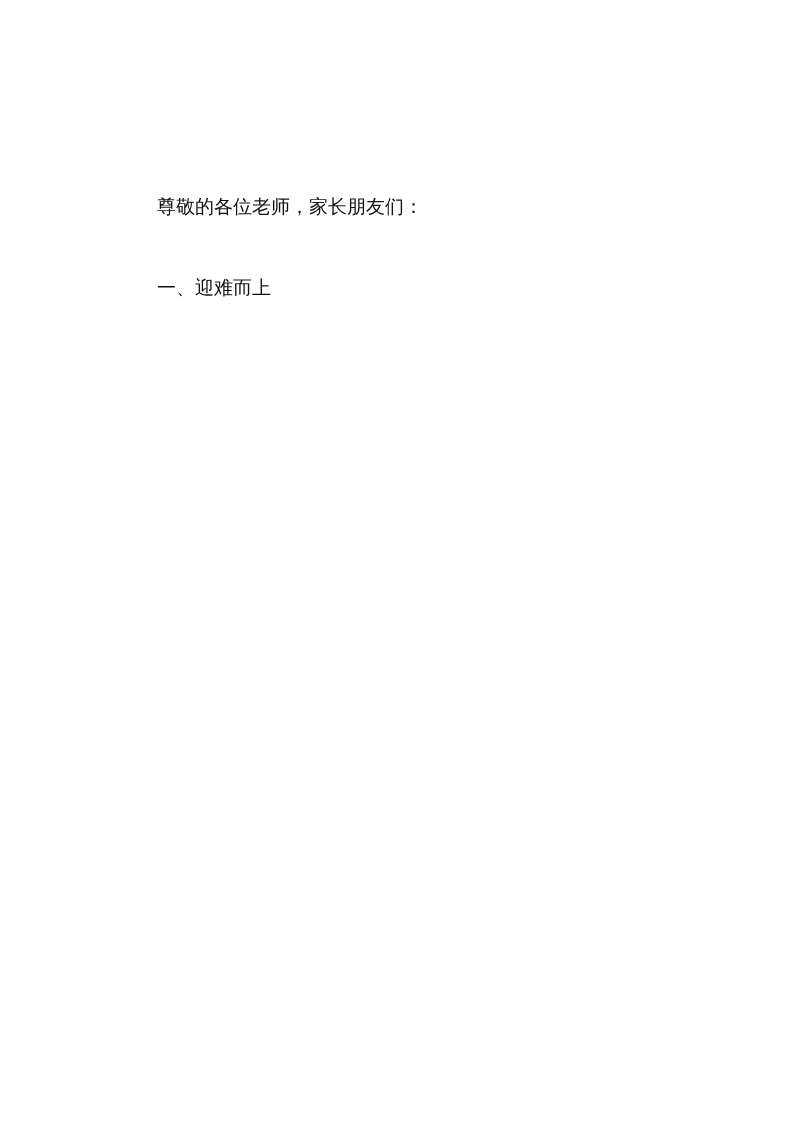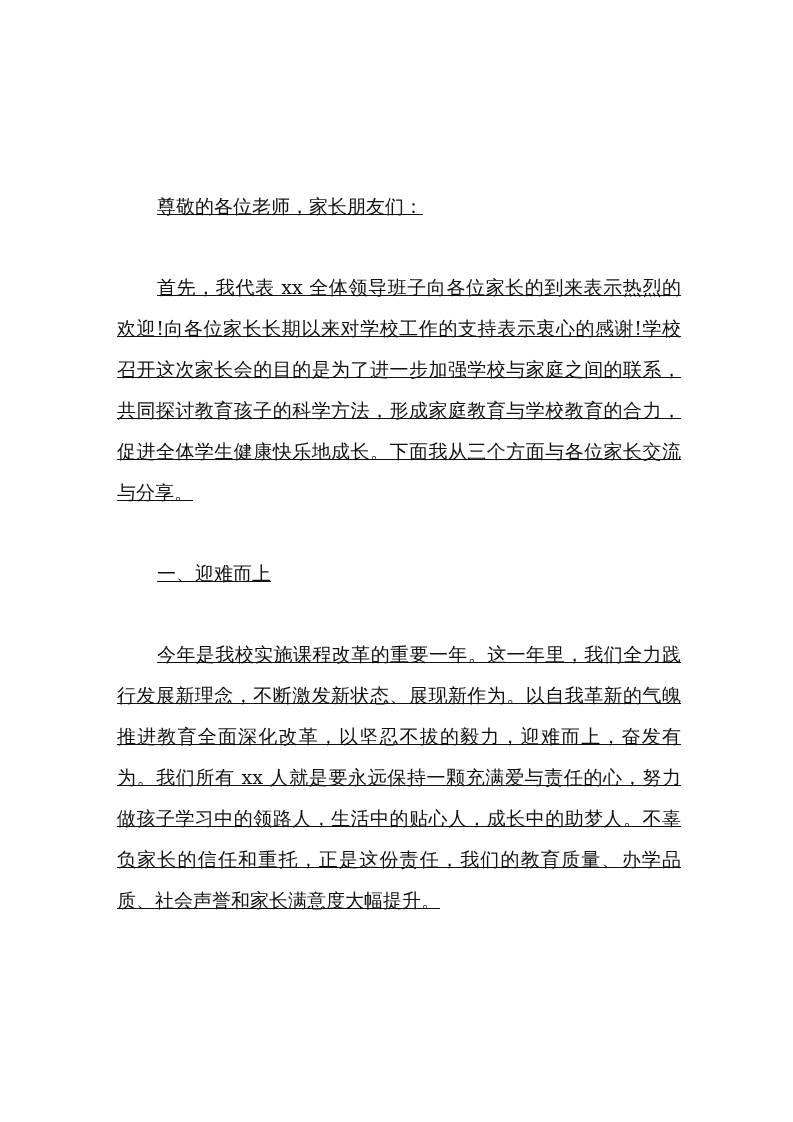--- a/index.html
+++ b/index.html
@@ -8,23 +8,21 @@
     position: absolute;
     left: 117px;
     top: 186px;
     width: 564px;
     font-family: "DejaVu Serif", "Liberation Serif", serif;
     font-size: 19px;
     line-height: 41px;
     color: #111111;
     text-align: justify;
   }
-  .para { margin: 0 0 40px 0; text-indent: 40px; text-decoration: underline; }
+  .para { margin: 0 0 40px 0; text-indent: 40px; }
 </style>
 </head>
 <body>
 
 <div class="page">
   <p class="para">尊敬的各位老师，家长朋友们：</p>
-  <p class="para">首先，我代表 xx 全体领导班子向各位家长的到来表示热烈的欢迎!向各位家长长期以来对学校工作的支持表示衷心的感谢!学校召开这次家长会的目的是为了进一步加强学校与家庭之间的联系，共同探讨教育孩子的科学方法，形成家庭教育与学校教育的合力，促进全体学生健康快乐地成长。下面我从三个方面与各位家长交流与分享。</p>
   <p class="para">一、迎难而上</p>
-  <p class="para">今年是我校实施课程改革的重要一年。这一年里，我们全力践行发展新理念，不断激发新状态、展现新作为。以自我革新的气魄推进教育全面深化改革，以坚忍不拔的毅力，迎难而上，奋发有为。我们所有 xx 人就是要永远保持一颗充满爱与责任的心，努力做孩子学习中的领路人，生活中的贴心人，成长中的助梦人。不辜负家长的信任和重托，正是这份责任，我们的教育质量、办学品质、社会声誉和家长满意度大幅提升。</p>
 </div>
 
 </body></html>

